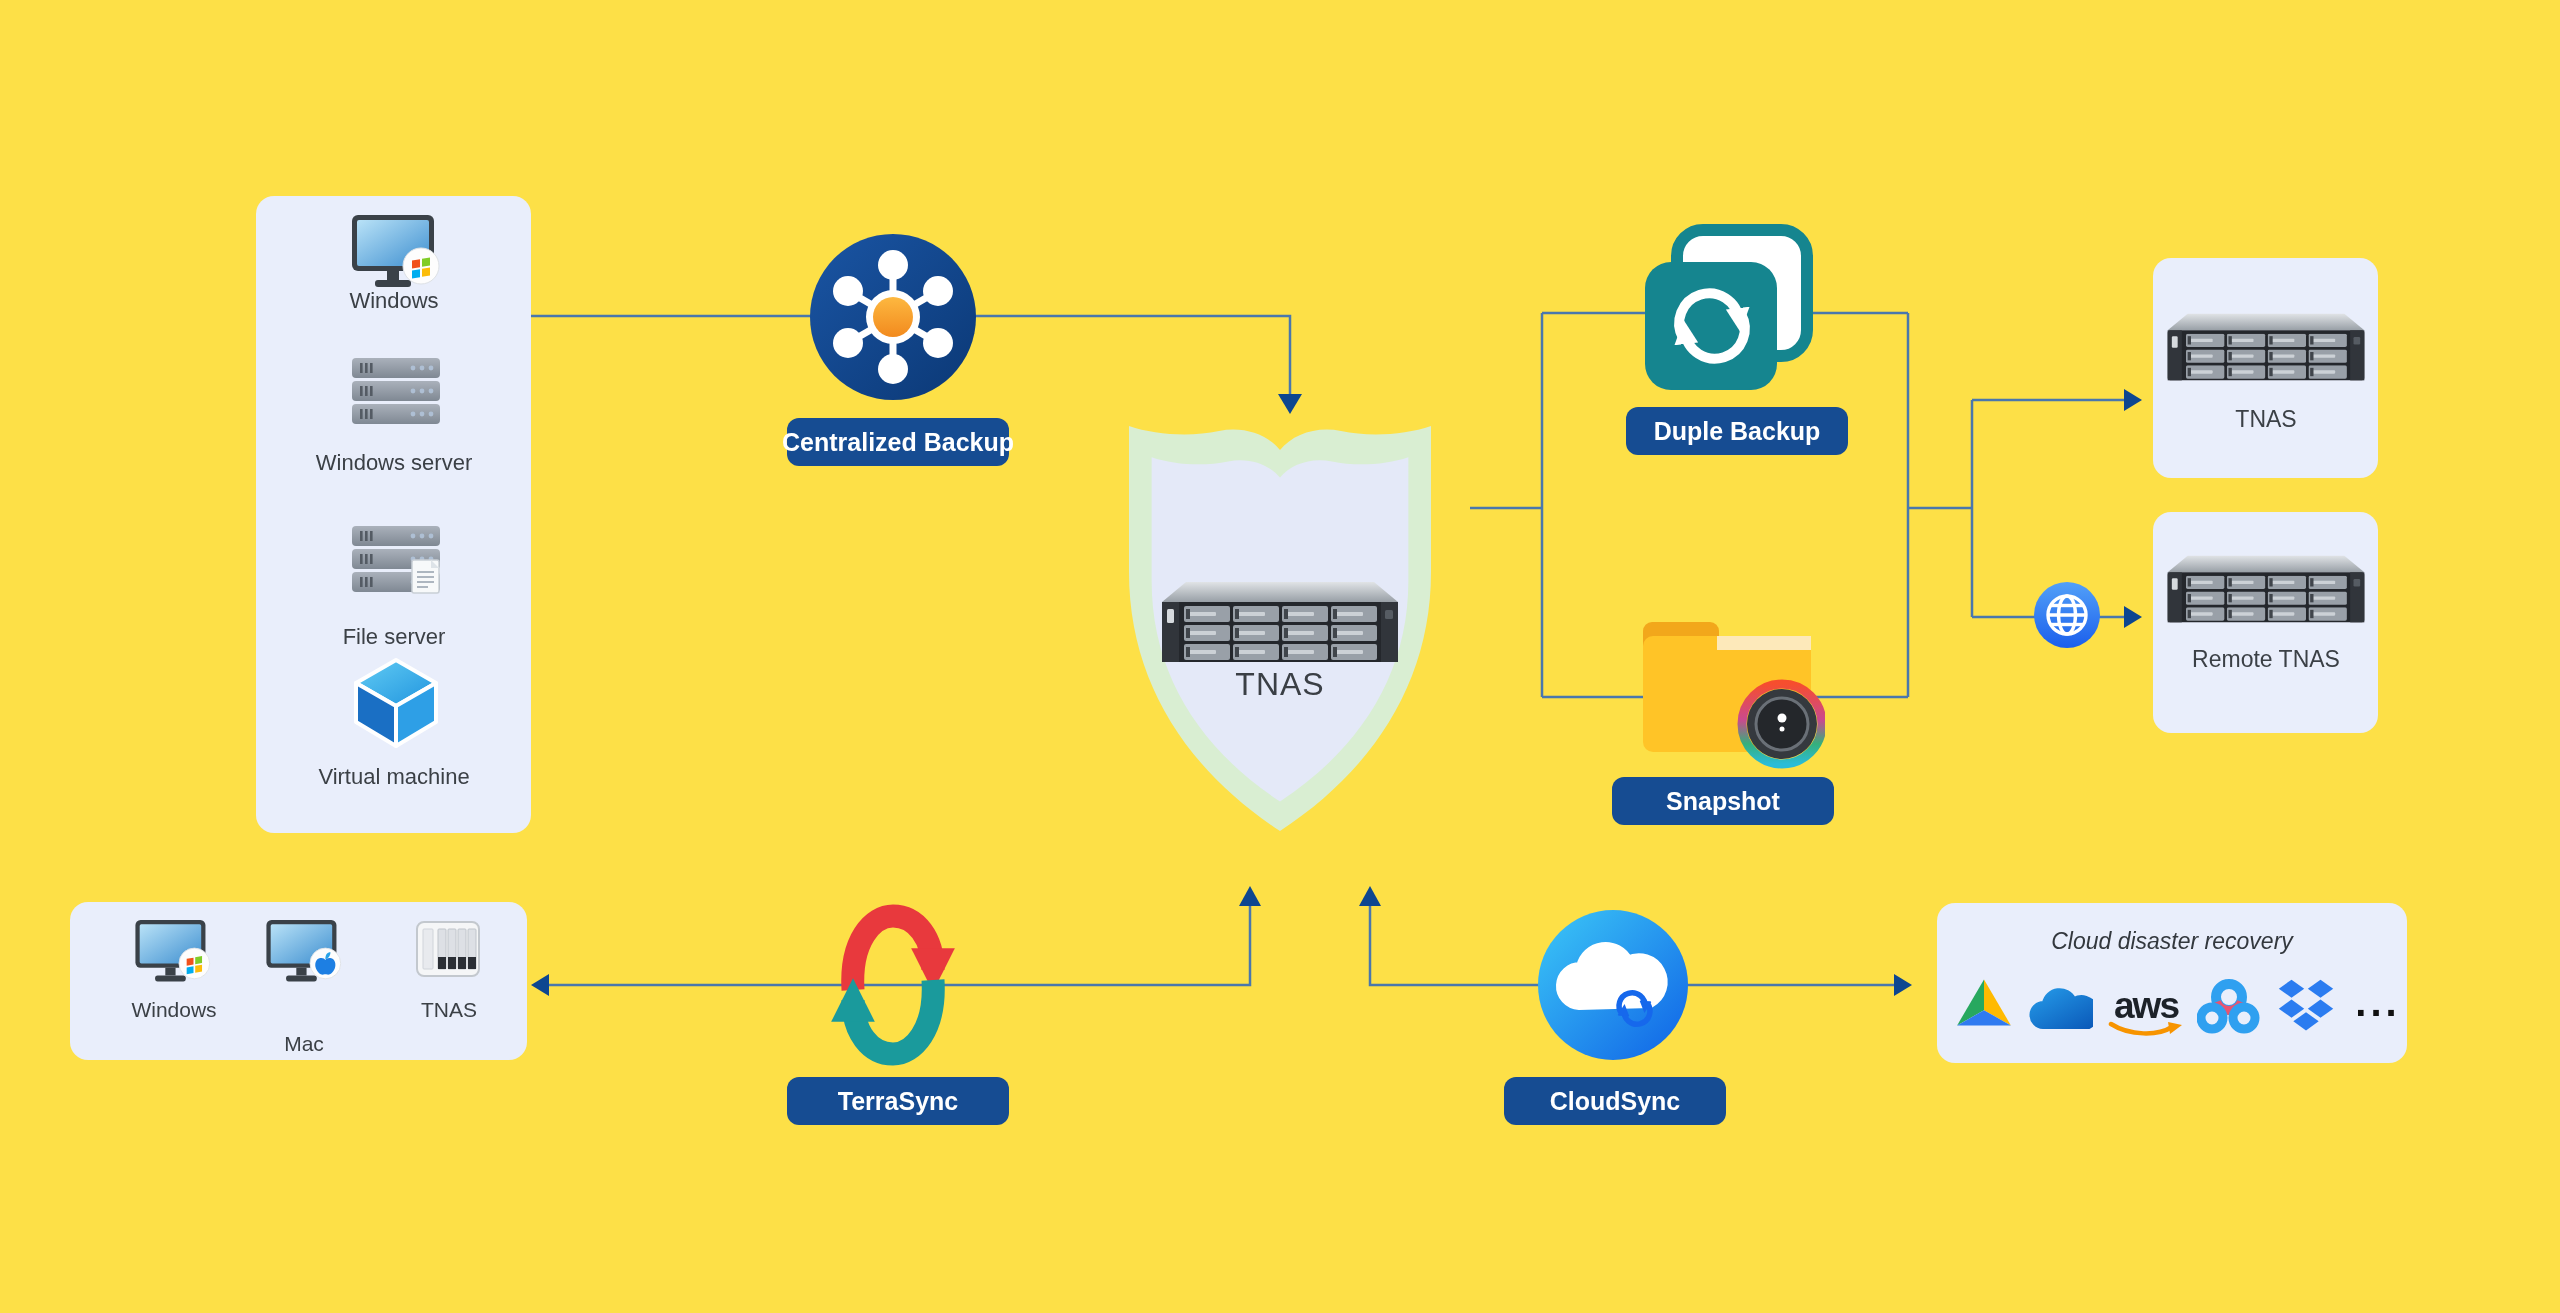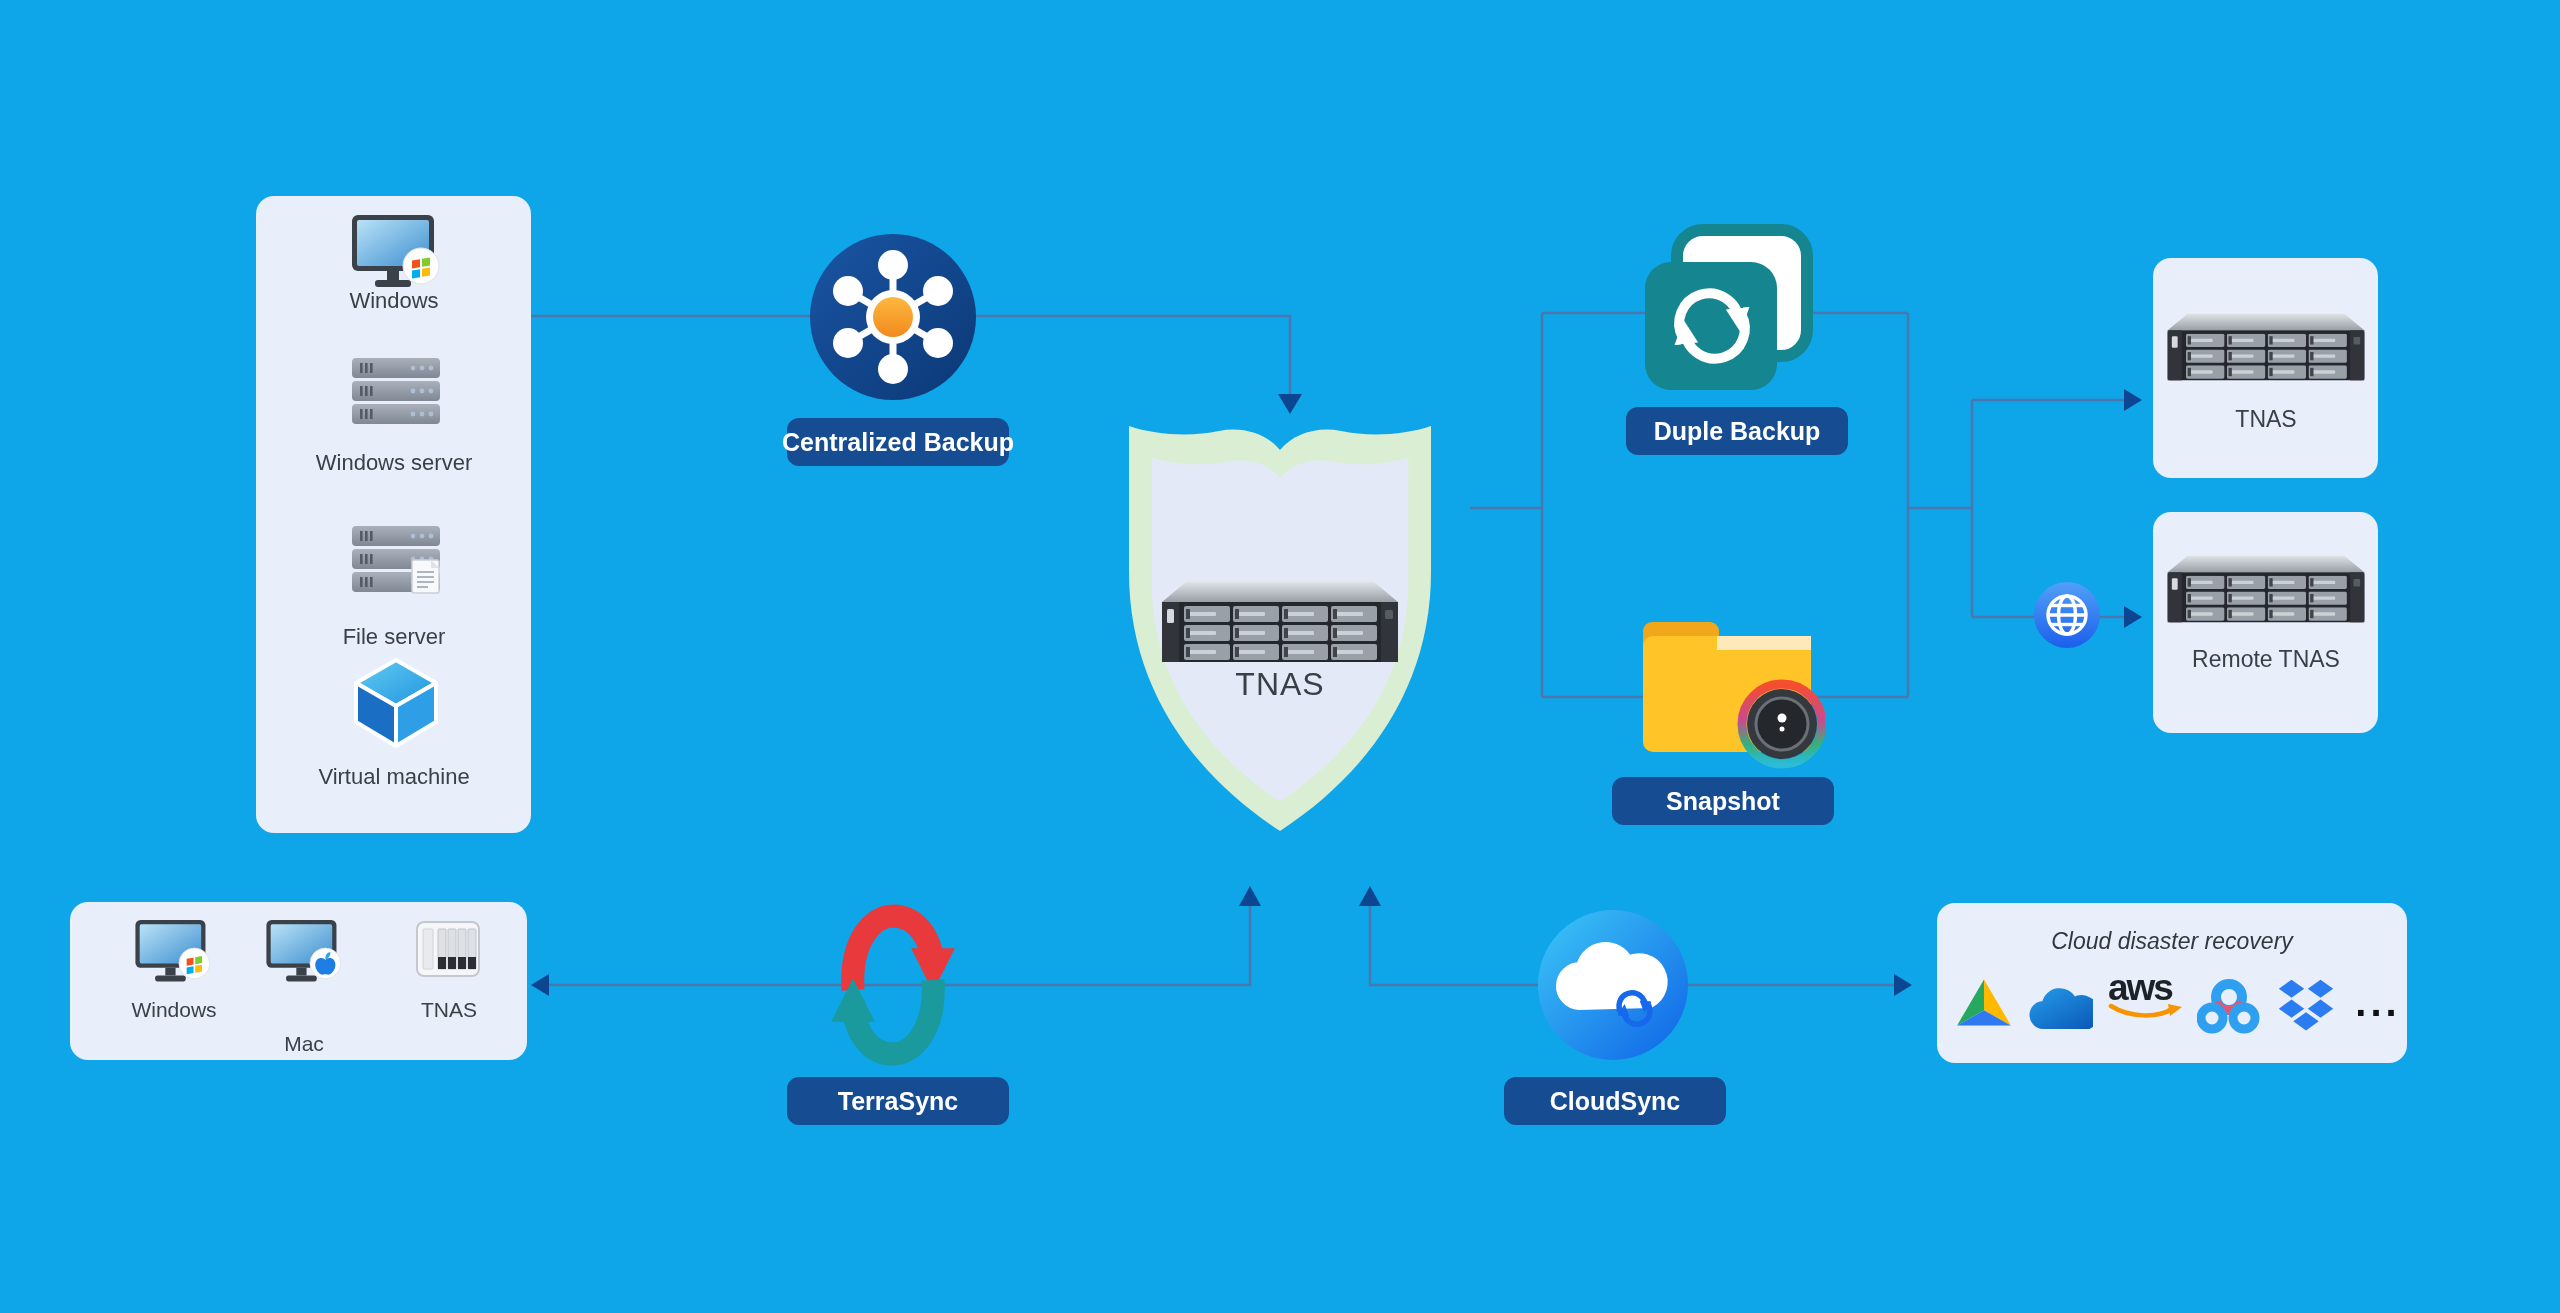--- a/index.html
+++ b/index.html
@@ -1,27 +1,27 @@
 <!DOCTYPE html>
 <html><head>
 <meta charset="utf-8">
 <style>
   html,body{margin:0;padding:0;background:#ffffff;}
   body{font-family:"Liberation Sans","DejaVu Sans",sans-serif;}
-  .stage{position:relative;width:2560px;height:1313px;background:#0ea5e9;overflow:hidden;}
+  .stage{position:relative;width:2560px;height:1313px;background:#fde047;overflow:hidden;}
   .abs{position:absolute;}
   .panel{position:absolute;background:#e9eefb;border-radius:18px;}
   .lbl{position:absolute;transform:translateX(-50%);color:#3b4046;font-size:22px;white-space:nowrap;text-align:center;}
   .lbl.big{font-size:32px;letter-spacing:1px;color:#3a3f45;}
   .lbl.title{font-size:23px;color:#33383e;}
   .pill{position:absolute;transform:translateX(-50%);width:222px;height:48px;background:#164c92;border-radius:12px;
         display:flex;align-items:center;justify-content:center;color:#ffffff;font-weight:bold;font-size:25px;white-space:nowrap;}
   .icon{position:absolute;}
   svg{display:block;}
-  .aws-wrap{position:absolute;transform:translateX(-50%);display:flex;flex-direction:column;align-items:flex-start;}
+  .aws-wrap{position:absolute;transform:translateX(-50%);display:flex;flex-direction:column;align-items:center;margin-top:18px;}
   .aws-text{font-weight:bold;font-size:37px;color:#1d2229;letter-spacing:-2px;line-height:30px;}
   .dots{position:absolute;transform:translateX(-50%);font-size:40px;font-weight:bold;color:#111;letter-spacing:4px;}
 </style>
 </head>
 <body>
 
 <div class="stage">
 
   <svg width="0" height="0" style="position:absolute">
     <defs>

